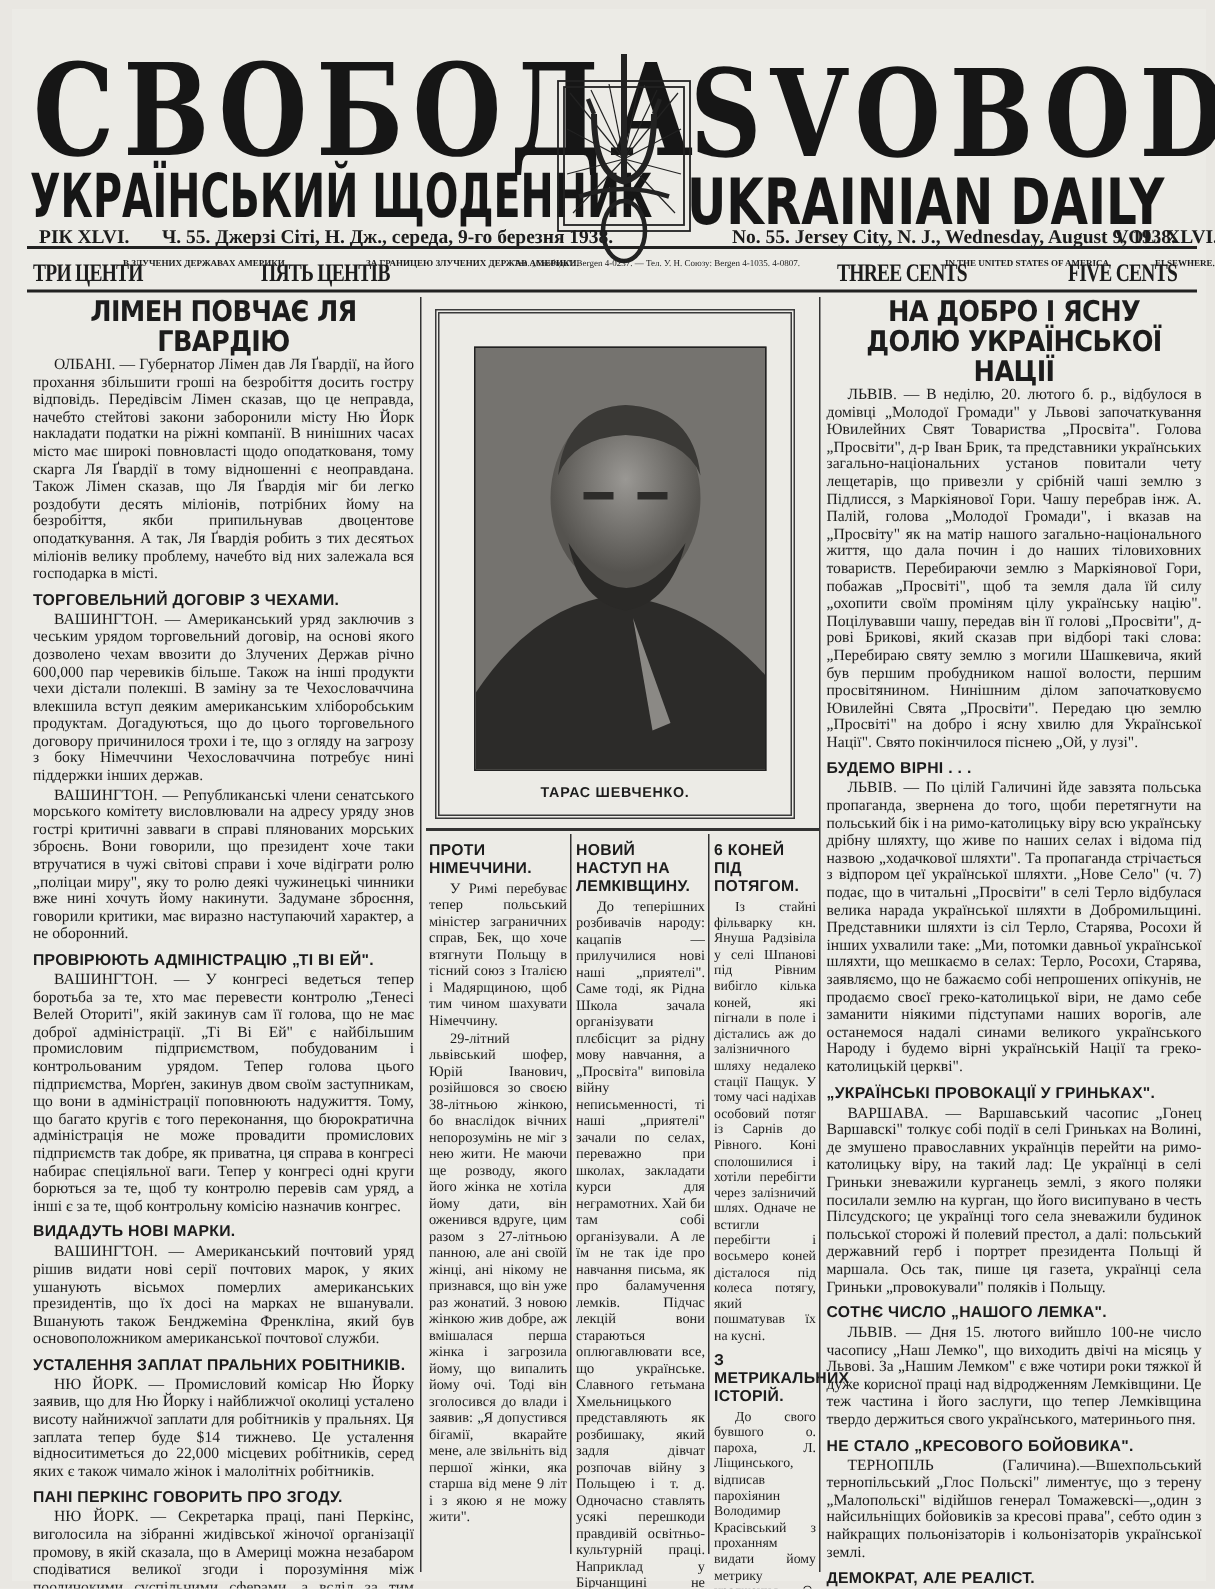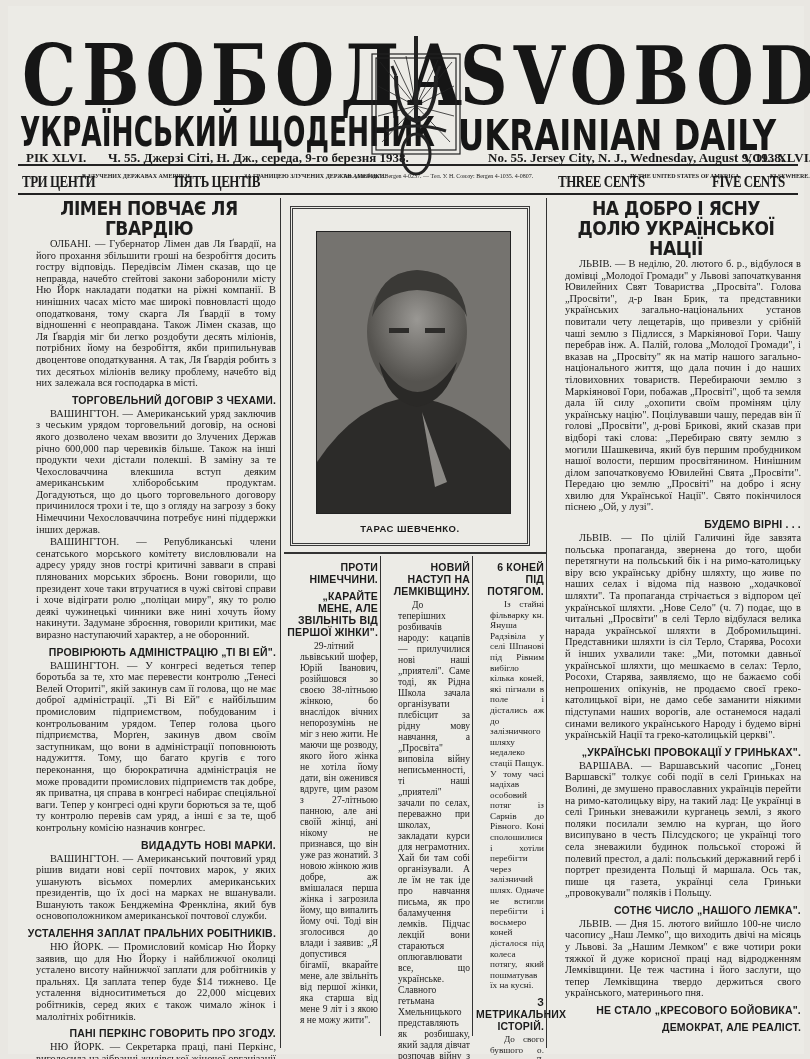--- a/index.html
+++ b/index.html
@@ -52,24 +52,24 @@
     position: absolute; left: 10px; top: 160px; width: 780px; height: 30px;
     font-family: Liberation Serif, serif;
   }
   .priceband span { position: absolute; white-space: nowrap; }
   .price-big { font-weight: bold; font-size: 13px; top: 8px; transform: scaleY(1.3); letter-spacing: -0.5px; }
   .price-small { font-size: 6px; font-weight: bold; top: 6px; line-height: 8px; text-align: center; }
   .tel { font-size: 6px; top: 6px; line-height: 8px; text-align: center; }
 
   
   .col { position: absolute; font-family: "Liberation Serif", serif; font-size: 10.4px; line-height: 11.6px; text-align: justify; }
-  .col p { text-indent: 14px; margin-bottom: 1px; margin-left: 14px; }
+  .col p { text-indent: 14px; margin-bottom: 1px; }
   .hl {
     font-family: "Liberation Sans", sans-serif; font-weight: bold;
-    text-align: right; font-size: 10.5px; line-height: 12px;
+    text-align: left; font-size: 10.5px; line-height: 12px;
     margin: 5px 0 2px 0; letter-spacing: 0.2px;
   }
   .hl-big {
     font-family: "DejaVu Sans", sans-serif; font-weight: bold;
     text-align: center; font-size: 19px; line-height: 20px;
     transform: scaleX(0.9); letter-spacing: -0.5px;
   }
   .vline { position: absolute; width: 1.2px; background: #333; }
   .hline { position: absolute; height: 1.2px; background: #333; }
 
@@ -183,21 +183,21 @@
         <path d="M105 180 L130 250 L118 255 Z" fill="#8b8985"></path>
       </svg>
     </div>
     <div class="caption">ТАРАС ШЕВЧЕНКО.</div>
   </div>
 
   <div class="hline" style="left:276px;top:546px;width:262px;height:2px;"></div>
 
   <div class="col" style="left:278px;top:550px;width:92px;font-size:9.6px;line-height:11px;">
     <div class="hl">ПРОТИ НІМЕЧЧИНИ.</div>
-    <div class="hl">„КАРАЙТЕ МЕНЕ, АЛЕ ЗВІЛЬНІТЬ ВІД ПЕРШОЇ ЖІНКИ".</div>
+    <p>У Римі перебуває тепер польський міністер заграничних справ, Бек, що хоче втягнути Польщу в тісний союз з Італією і Мадярщиною, щоб тим чином шахувати Німеччину.</p>
     <p>29-літний львівський шофер, Юрій Іванович, розійшовся зо своєю 38-літньою жінкою, бо внаслідок вічних непорозумінь не міг з нею жити. Не маючи ще розводу, якого його жінка не хотіла йому дати, він оженився вдруге, цим разом з 27-літньою панною, але ані своїй жінці, ані нікому не признався, що він уже раз жонатий. З новою жінкою жив добре, аж вмішалася перша жінка і загрозила йому, що випалить йому очі. Тоді він зголосився до влади і заявив: „Я допустився бігамії, вкарайте мене, але звільніть від першої жінки, яка старша від мене 9 літ і з якою я не можу жити".</p>
 
   </div>
 
   <div class="vline" style="left:372px;top:550px;height:480px;"></div>
 
   <div class="col" style="left:376px;top:550px;width:86px;font-size:9.6px;line-height:11px;">
     <div class="hl">НОВИЙ НАСТУП НА ЛЕМКІВЩИНУ.</div>
     <p>До теперішних розбивачів народу: кацапів — прилучилися нові наші „приятелі". Саме тоді, як Рідна Школа зачала організувати плєбісцит за рідну мову навчання, а „Просвіта" виповіла війну неписьменності, ті наші „приятелі" зачали по селах, переважно при школах, закладати курси для неграмотних. Хай би там собі організували. А ле їм не так іде про навчання письма, як про баламучення лемків. Підчас лекцій вони стараються оплюгавлювати все, що українське. Славного гетьмана Хмельницького представляють як розбишаку, який задля дівчат розпочав війну з Польщею і т. д. Одночасно ставлять усякі перешкоди правдивій освітньо-культурній праці. Наприклад у Бірчанщині не дозволили відкрити ні одного „Лугу" на 8 подань, а зате всякі „кулка" ростуть як гриби по дощі. В останньому часі зачинають наші „приятелі" поширювати на Лемківщині шляхотське баламутство.</p>
 
@@ -218,17 +218,18 @@
   <div class="col" style="left:543px;top:192px;width:250px;">
     <div class="hl-big">НА ДОБРО І ЯСНУ ДОЛЮ УКРАЇНСЬКОЇ НАЦІЇ</div>
     <p>ЛЬВІВ. — В неділю, 20. лютого б. р., відбулося в домівці „Молодої Громади" у Львові започаткування Ювилейних Свят Товариства „Просвіта". Голова „Просвіти", д-р Іван Брик, та представники українських загально-національних установ повитали чету лещетарів, що привезли у срібній чаші землю з Підлисся, з Маркіянової Гори. Чашу перебрав інж. А. Палій, голова „Молодої Громади", і вказав на „Просвіту" як на матір нашого загально-національного життя, що дала почин і до наших тіловиховних товариств. Перебираючи землю з Маркіянової Гори, побажав „Просвіті", щоб та земля дала їй силу „охопити своїм проміням цілу українську націю". Поцілувавши чашу, передав він її голові „Просвіти", д-рові Брикові, який сказав при відборі такі слова: „Перебираю святу землю з могили Шашкевича, який був першим пробудником нашої волости, першим просвітянином. Нинішним ділом започатковуємо Ювилейні Свята „Просвіти". Передаю цю землю „Просвіті" на добро і ясну хвилю для Української Нації". Свято покінчилося піснею „Ой, у лузі".</p>
     <div class="hl">БУДЕМО ВІРНІ . . .</div>
     <p>ЛЬВІВ. — По цілій Галичині йде завзята польська пропаганда, звернена до того, щоби перетягнути на польський бік і на римо-католицьку віру всю українську дрібну шляхту, що живе по наших селах і відома під назвою „ходачкової шляхти". Та пропаганда стрічається з відпором цеї української шляхти. „Нове Село" (ч. 7) подає, що в читальні „Просвіти" в селі Терло відбулася велика нарада української шляхти в Добромильщині. Представники шляхти із сіл Терло, Старява, Росохи й інших ухвалили таке: „Ми, потомки давньої української шляхти, що мешкаємо в селах: Терло, Росохи, Старява, заявляємо, що не бажаємо собі непрошених опікунів, не продаємо своєї греко-католицької віри, не дамо себе заманити ніякими підступами наших ворогів, але останемося надалі синами великого українського Народу і будемо вірні українській Нації та греко-католицькій церкві".</p>
     <div class="hl">„УКРАЇНСЬКІ ПРОВОКАЦІЇ У ГРИНЬКАХ".</div>
     <p>ВАРШАВА. — Варшавський часопис „Гонец Варшавскі" толкує собі події в селі Гриньках на Волині, де змушено православних українців перейти на римо-католицьку віру, на такий лад: Це українці в селі Гриньки зневажили курганець землі, з якого поляки посилали землю на курган, що його висипувано в честь Пілсудского; це українці того села зневажили будинок польської сторожі й полевий престол, а далі: польський державний герб і портрет президента Польщі й маршала. Ось так, пише ця газета, українці села Гриньки „провокували" поляків і Польщу.</p>
     <div class="hl">СОТНЄ ЧИСЛО „НАШОГО ЛЕМКА".</div>
     <p>ЛЬВІВ. — Дня 15. лютого вийшло 100-не число часопису „Наш Лемко", що виходить двічі на місяць у Львові. За „Нашим Лемком" є вже чотири роки тяжкої й дуже корисної праці над відродженням Лемківщини. Це теж частина і його заслуги, що тепер Лемківщина твердо держиться свого українського, материнього пня.</p>
     <div class="hl">НЕ СТАЛО „КРЕСОВОГО БОЙОВИКА".</div>
+    <p>ТЕРНОПІЛЬ (Галичина).—Вшехпольський тернопільський „Глос Польскі" лиментує, що з терену „Малопольскі" відійшов генерал Томажевскі—„один з найсильніщих бойовиків за кресові права", себто один з найкращих польонізаторів і кольонізаторів української землі.</p>
     <div class="hl">ДЕМОКРАТ, АЛЕ РЕАЛІСТ.</div>
 
   </div>
 
 </div>
 
 </body></html>

